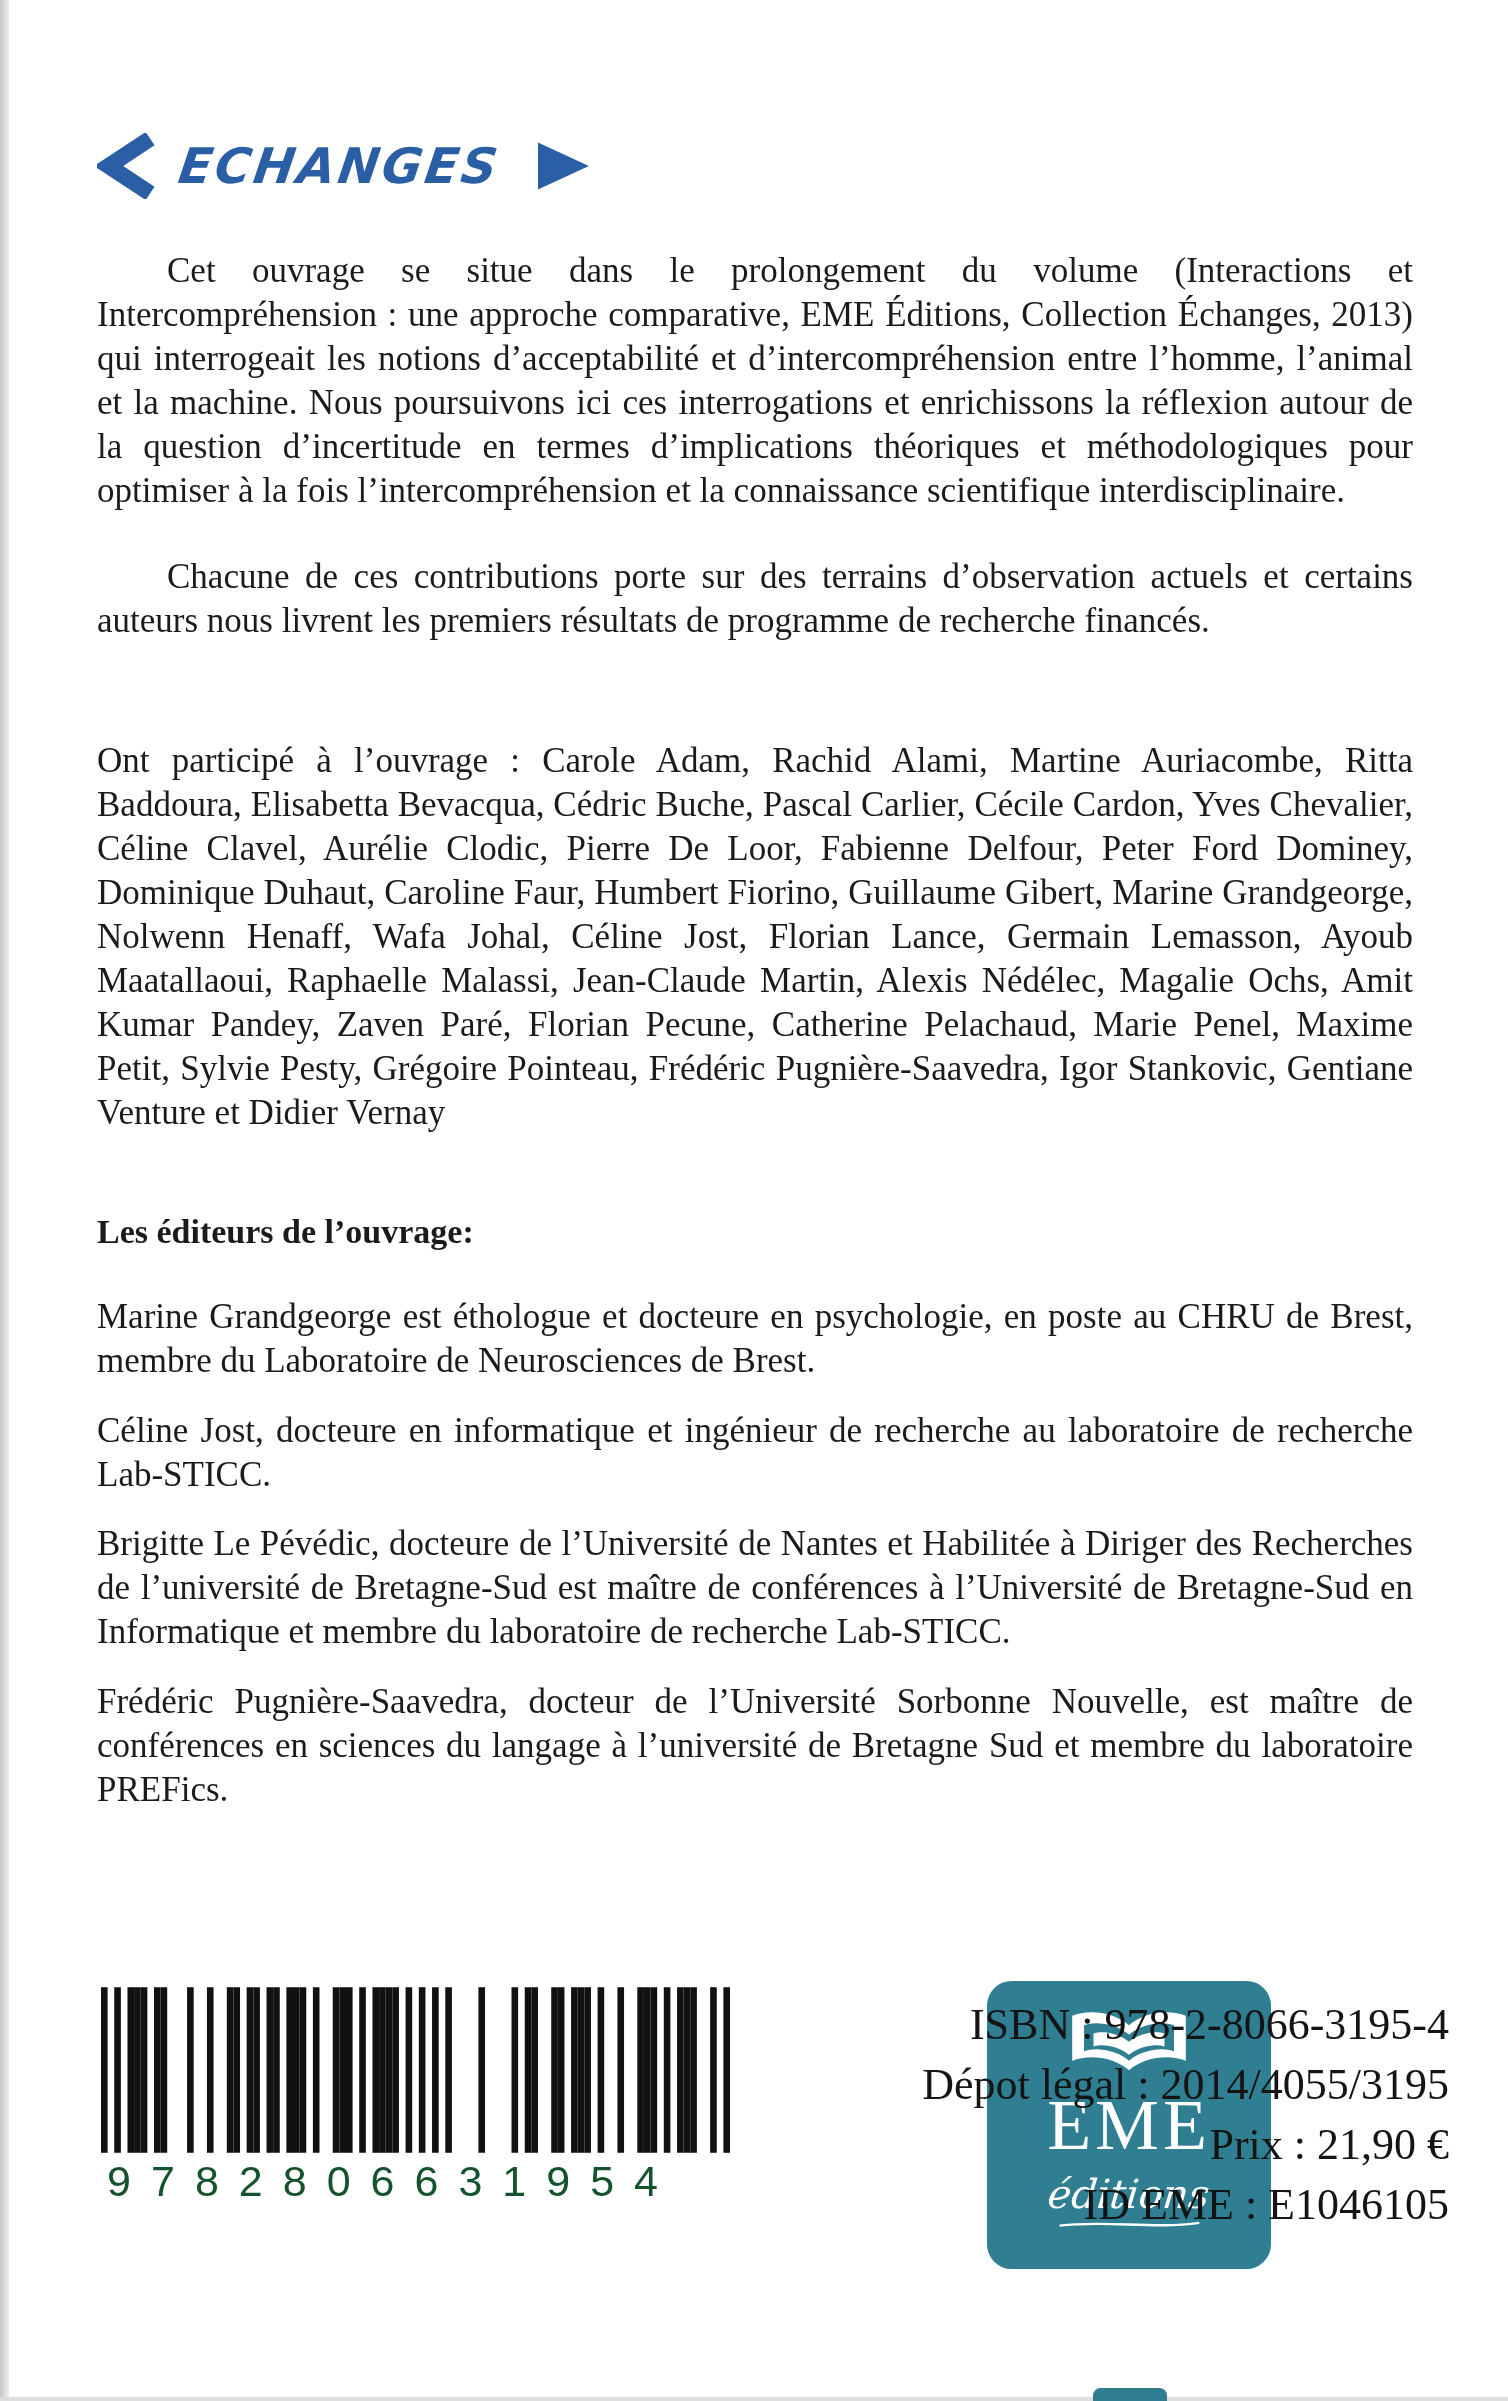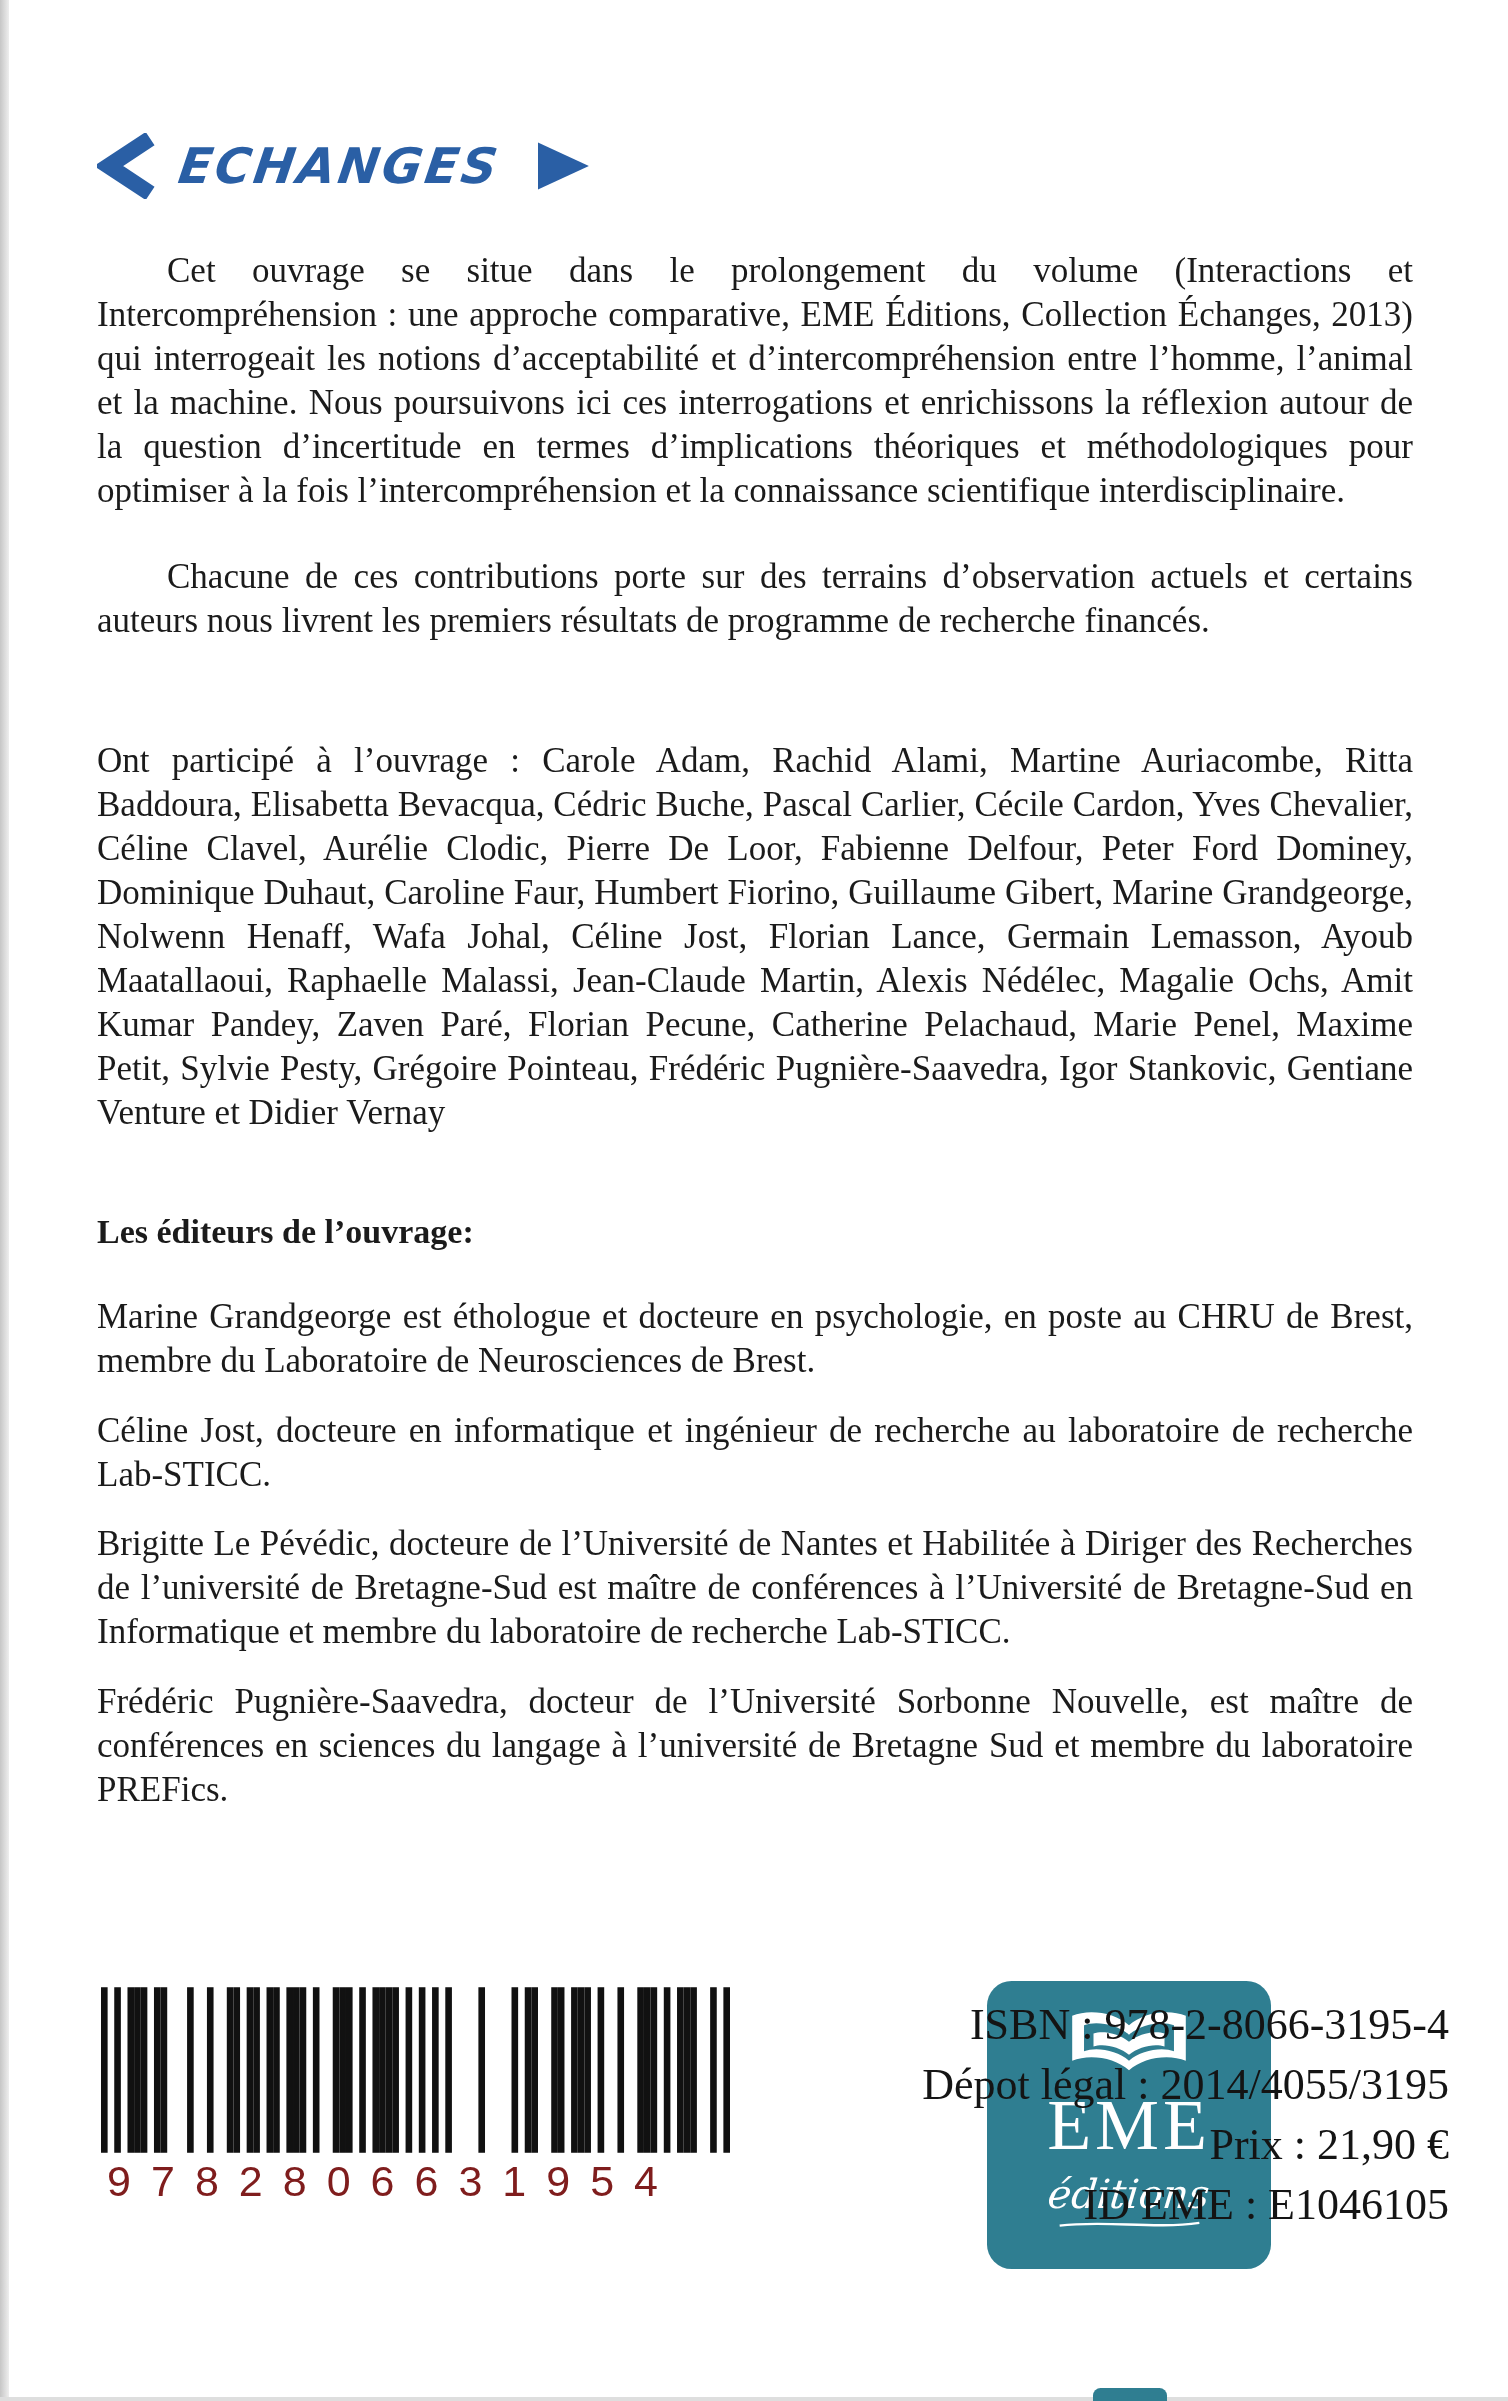--- a/index.html
+++ b/index.html
@@ -27,21 +27,21 @@
   .contributors{margin-top:96px;margin-bottom:0;}
   .editors-heading{font-size:34px;font-weight:bold;margin:78px 0 44px 0;}
   .editor{font-size:35px;line-height:44px;text-align:justify;margin:0 0 25.6px 0;}
   .editor .bold{font-weight:normal;}
 
   
   .footer{position:absolute;top:1970px;left:90px;right:59px;height:379px;}
   .barcode{position:absolute;left:11.4px;top:17px;width:644px;}
   .barcode-bars{height:166px;}
   .barcode-number{
-    font-family:"Liberation Sans", sans-serif;font-size:43px;color:#7f1d1d;
+    font-family:"Liberation Sans", sans-serif;font-size:43px;color:#14532d;
     letter-spacing:20px;margin-top:3.8px;padding-left:5.7px;white-space:nowrap;
   }
   .eme-logo{
     position:absolute;left:897px;top:11.4px;width:284px;height:288px;
     background:#2f7e91;border-radius:24.6px;display:flex;flex-direction:column;
     align-items:center;box-sizing:border-box;padding-top:24.6px;
   }
   .publisher-name{
     font-family:"Liberation Serif", serif;font-size:72px;line-height:87px;
     color:#ffffff;letter-spacing:3.8px;margin-top:1.9px;

